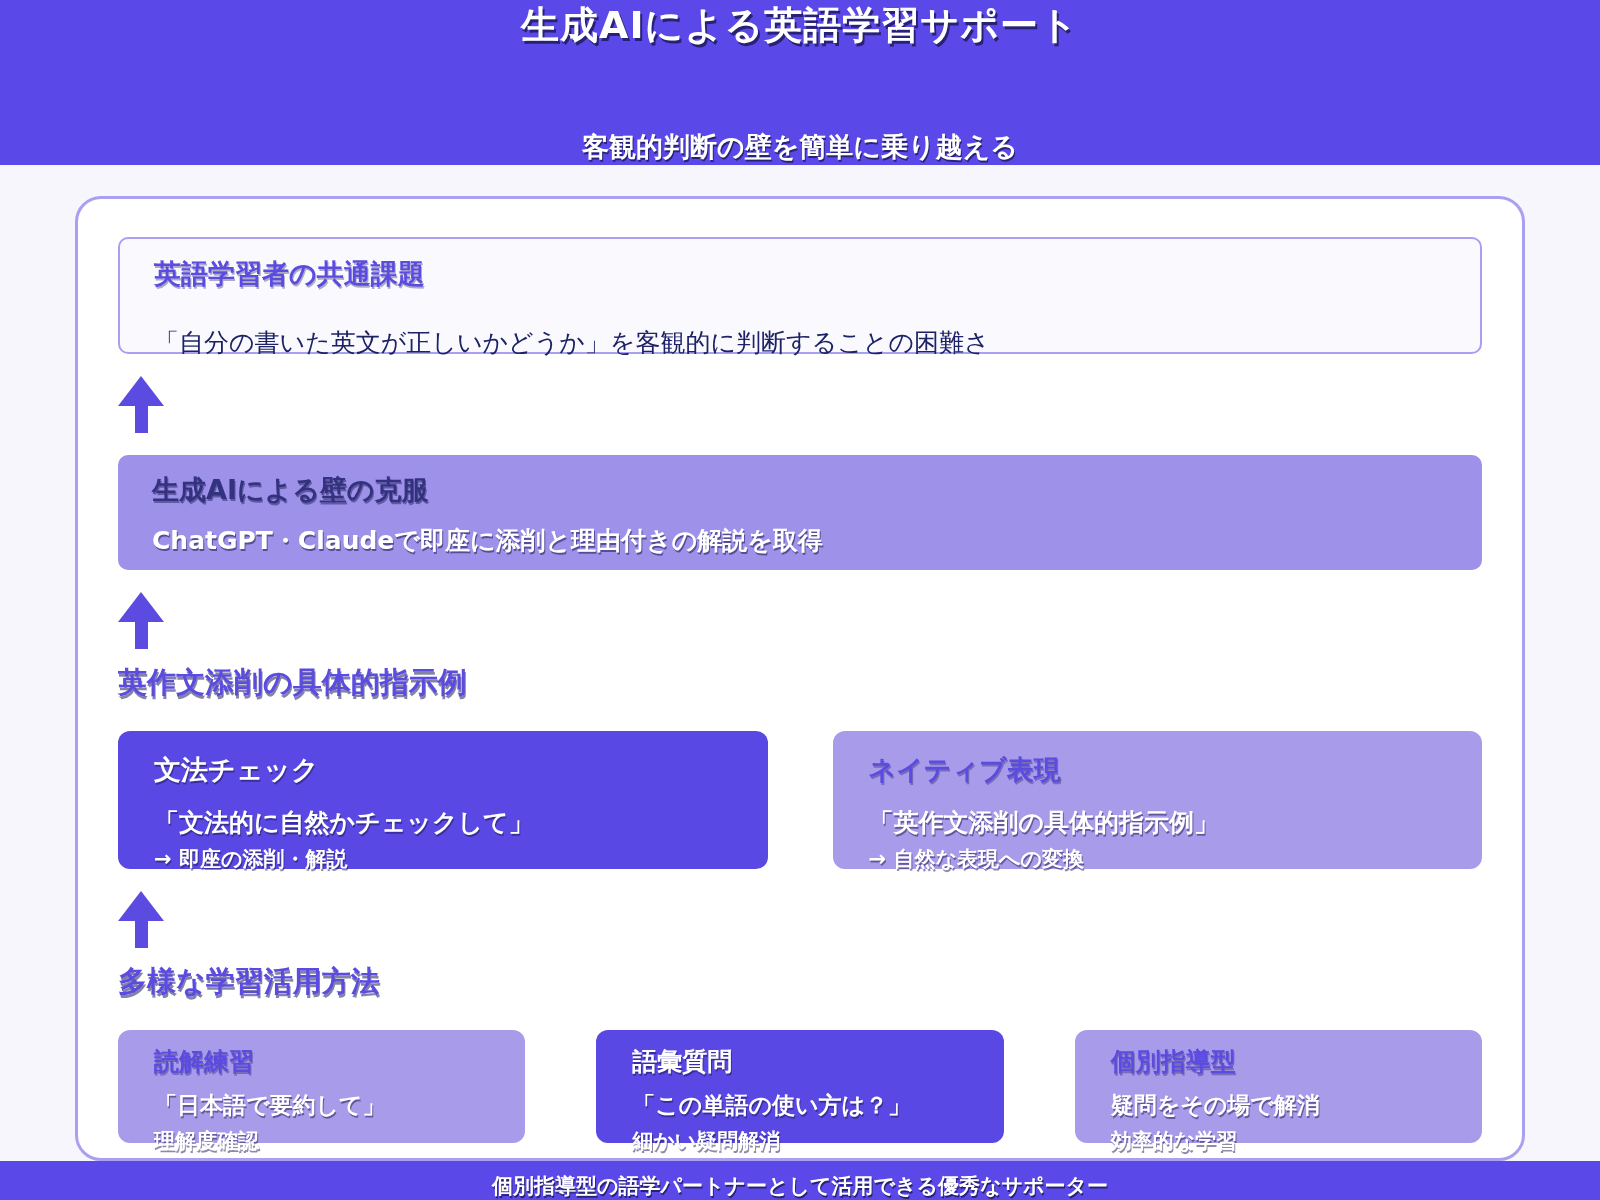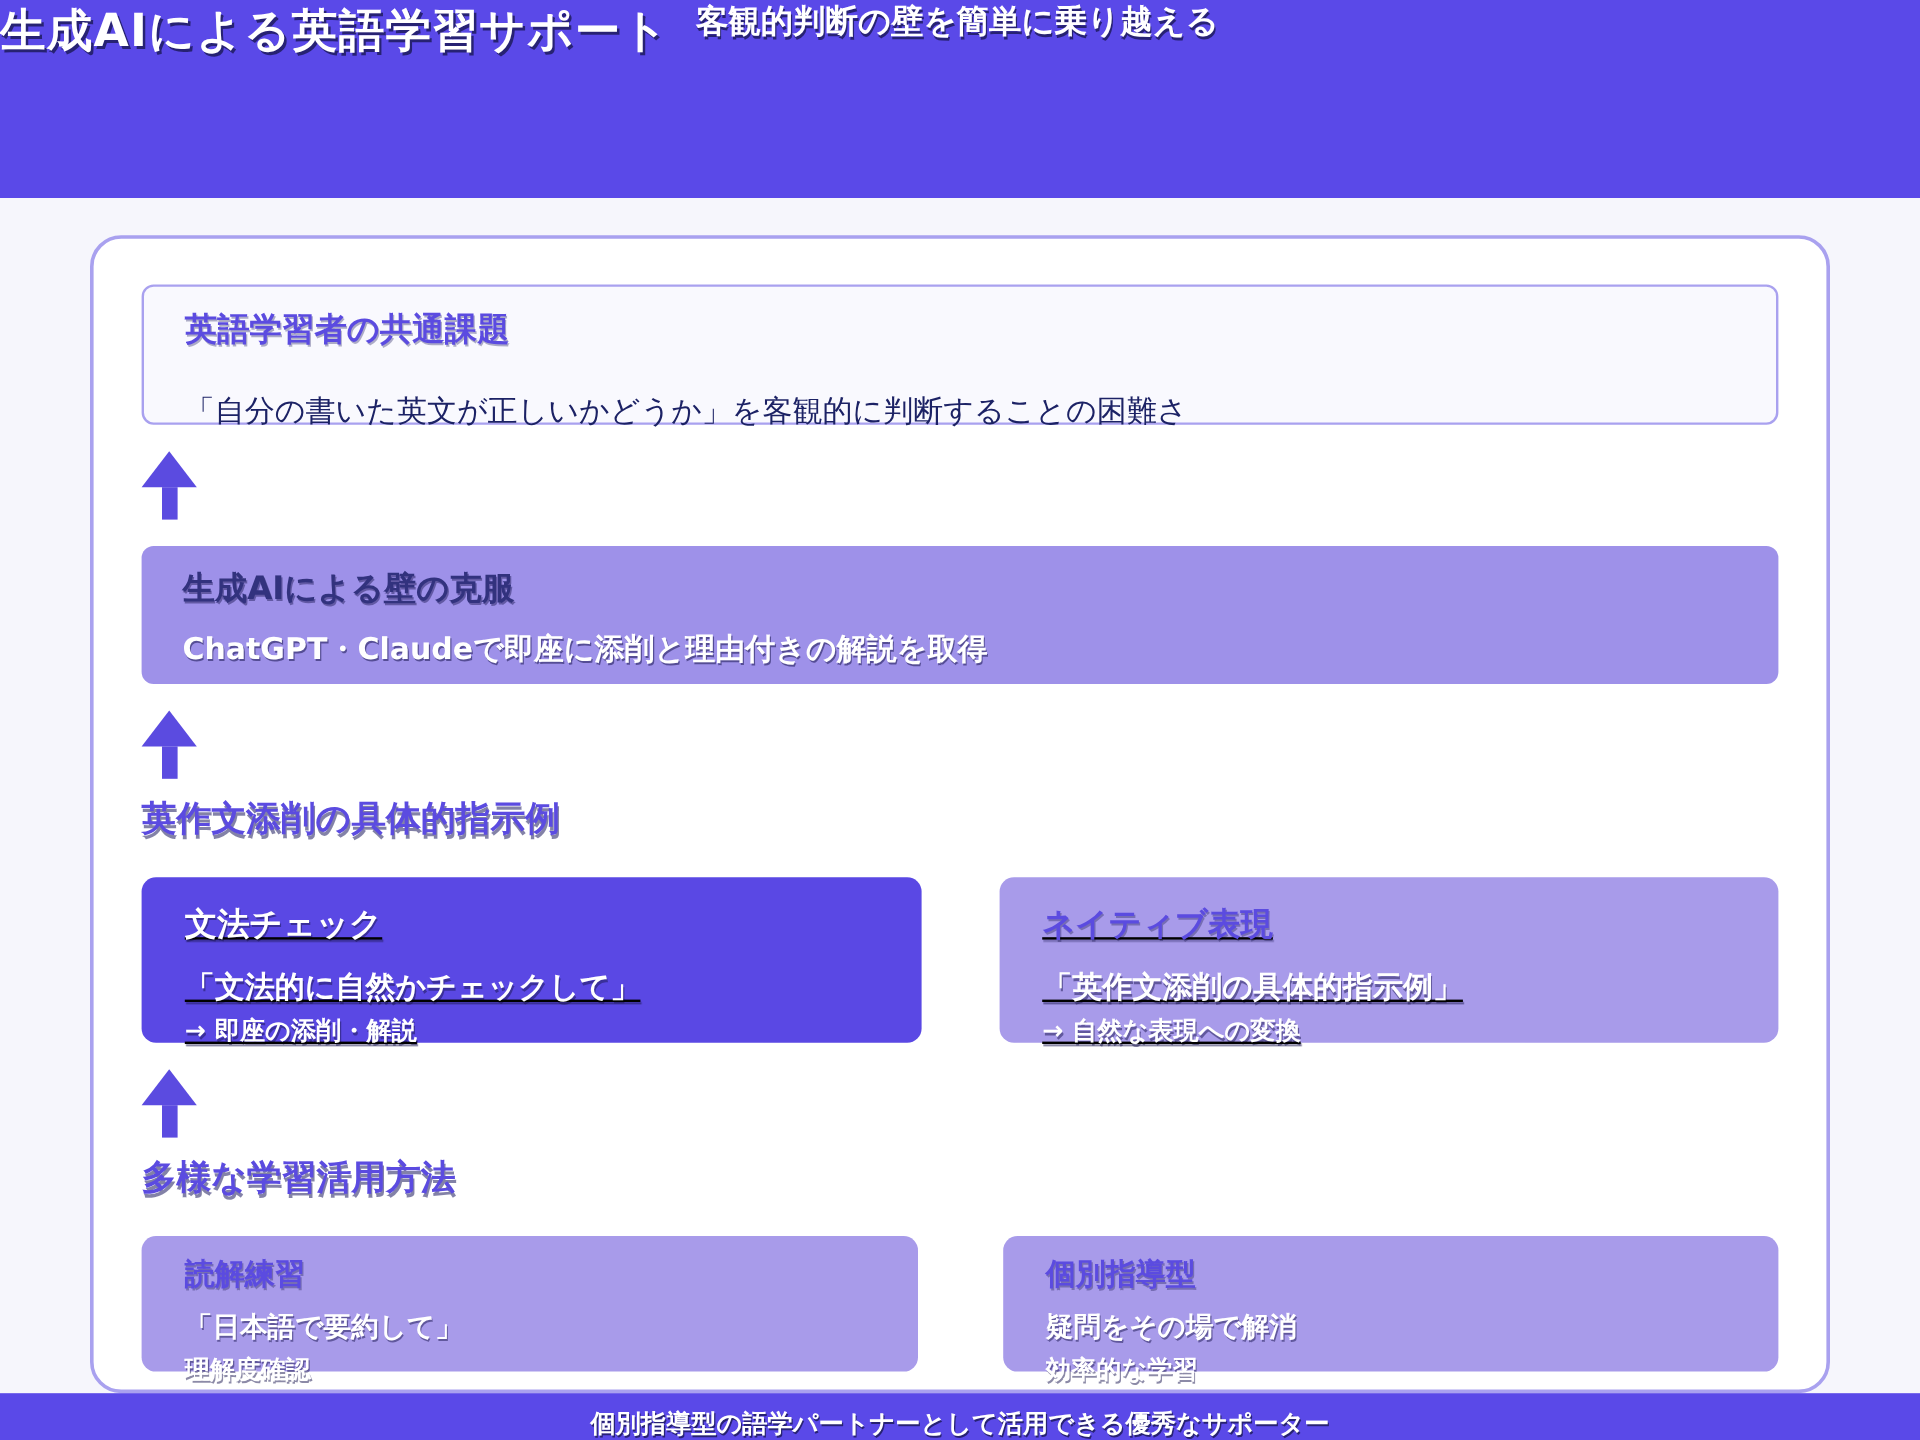--- a/index.html
+++ b/index.html
@@ -16,21 +16,21 @@
     --shadow-navy:rgba(30,27,94,.85);
   }
   *{margin:0;padding:0;box-sizing:border-box;}
   body{
     width:1600px;height:1200px;overflow:hidden;
     background:var(--page-bg);
     font-family:"DejaVu Sans","Liberation Sans",sans-serif;
   }
   
   .band{background:var(--band);color:#fff;text-align:center;}
-  .header-band{height:165px;display:flex;flex-direction:row;justify-content:flex-start;gap:22px;}
+  .header-band{height:165px;display:flex;flex-direction:column;justify-content:space-between;gap:22px;}
   .main-title{
     font-size:38px;font-weight:bold;letter-spacing:1px;
     text-shadow:2px 3px 0 var(--shadow-navy);
   }
   .sub-title{
     font-size:27px;font-weight:bold;
     text-shadow:1px 2px 0 var(--shadow-navy);
   }
   .footer-band{
     height:39px;display:flex;align-items:flex-end;justify-content:center;
@@ -70,21 +70,21 @@
     border-left:23px solid transparent;border-right:23px solid transparent;
     border-bottom:30px solid var(--accent);
   }
   .up-arrow .stem{width:13px;height:27px;background:var(--accent);}
   .flow-label{
     color:var(--accent);font-size:29px;font-weight:bold;text-align:center;
     text-shadow:1px 3px 0 rgba(30,27,94,.55);
   }
   
   .row{display:flex;}
-  .row-2{gap:65px;margin-top:28px;text-decoration:underline;}
+  .row-2{gap:65px;margin-top:28px;}
   .row-3{gap:71px;margin-top:28px;}
   .card{border-radius:12px;flex:1 1 0;}
   .row-2 .card{height:138px;padding:21px 36px;}
   .row-3 .card{height:113px;padding:15px 36px;}
   .card.dark{background:var(--dark-box);}
   .card.light{background:var(--light-box);}
   .card .card-title{font-size:27px;font-weight:bold;margin-bottom:18px;}
   .row-3 .card .card-title{font-size:25px;margin-bottom:12px;}
   .card.dark .card-title{color:#fff;text-shadow:1px 2px 0 rgba(25,22,80,.5);}
   .card.light .card-title{color:var(--accent);text-shadow:1px 2px 0 rgba(25,22,80,.35);}
@@ -157,20 +157,25 @@
     </div>
     <div class="flow-label mt-label">多様な学習活用方法</div>
   </div>
 
   <div class="row row-3">
     <div class="card light">
       <div class="card-title">読解練習</div>
       <div class="card-quote">「日本語で要約して」</div>
       <div class="card-result">理解度確認</div>
     </div>
+    <div class="card dark">
+      <div class="card-title">語彙質問</div>
+      <div class="card-quote">「この単語の使い方は？」</div>
+      <div class="card-result">細かい疑問解消</div>
+    </div>
     <div class="card light">
       <div class="card-title">個別指導型</div>
       <div class="card-quote">疑問をその場で解消</div>
       <div class="card-result">効率的な学習</div>
     </div>
   </div>
 
 </main>
 
 <footer class="band footer-band">

